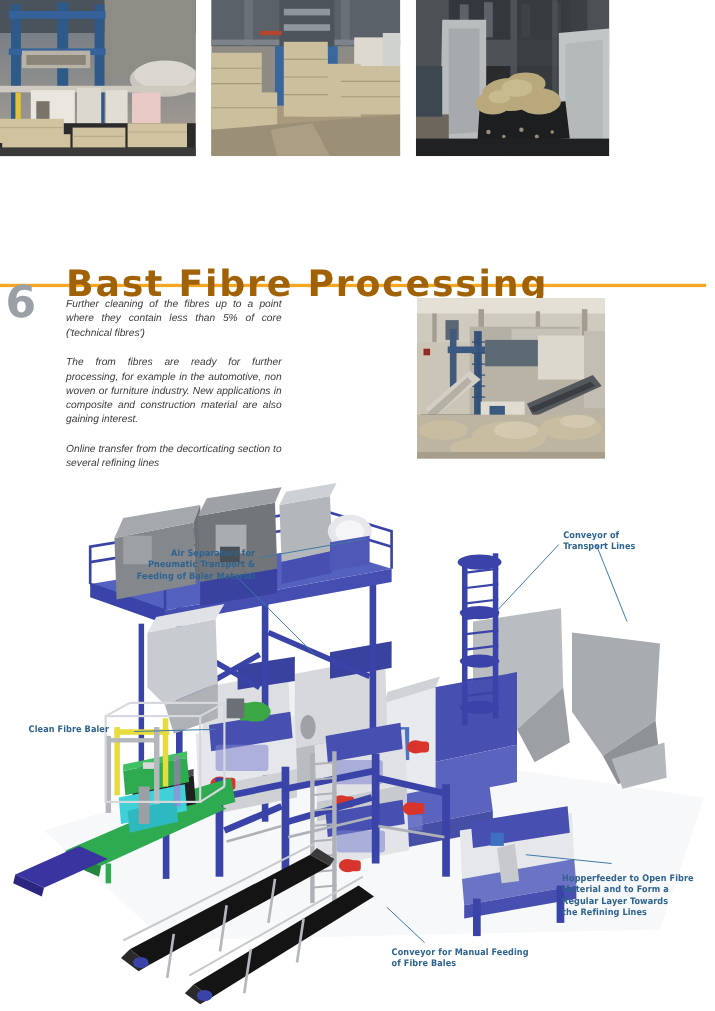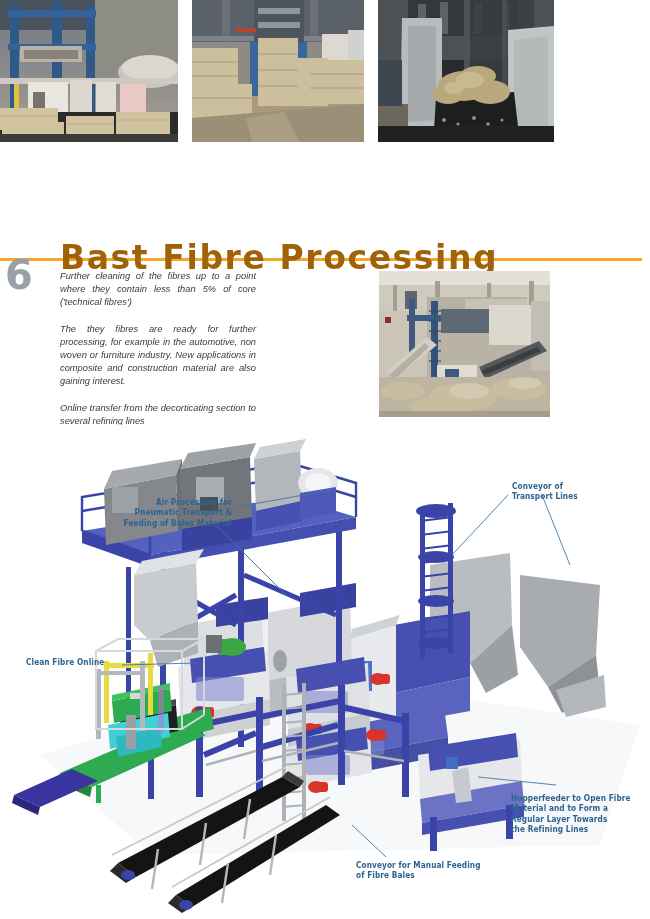--- a/index.html
+++ b/index.html
@@ -199,21 +199,21 @@
       </svg>
     </div>
   </div>
 
   <div class="rule"></div>
   <div class="title">Bast Fibre Processing</div>
   <div class="pagenum">6</div>
 
   <div class="copy">
     <p>Further cleaning of the fibres up to a point where they contain less than 5% of core ('technical fibres')</p>
-    <p>The they fibres are ready for further processing, for example in the automotive, non woven or furniture industry. New applications in composite and construction material are also gaining interest.</p>
+    <p>The from fibres are ready for further processing, for example in the automotive, non woven or furniture industry. New applications in composite and construction material are also gaining interest.</p>
     <p>Online transfer from the decorticating section to several refining lines</p>
     <p>Fibres are baled after refining</p>
   </div>
 
   <div class="inset">
     <svg width="171" height="146" viewBox="0 0 171 146">
       <rect width="171" height="146" fill="#b9b3a6"></rect>
       <rect x="0" y="0" width="171" height="46" fill="#cfcabe"></rect>
       <rect x="0" y="0" width="171" height="14" fill="#e4e0d6"></rect>
       <g fill="#a39d92">
@@ -556,27 +556,27 @@
         <line x1="542" y1="70" x2="570" y2="140"></line>
 
         <line x1="556" y1="360" x2="478" y2="352"></line>
 
         <line x1="386" y1="432" x2="352" y2="400"></line>
       </g>
     </svg>
   </div>
 
   <div class="dlabel lbl-air">
-    <div>Air Processing for</div>
+    <div>Air Separators for</div>
     <div>Pneumatic Transport &amp;</div>
-    <div>Feeding of Bales Material</div>
+    <div>Feeding of Baler Material</div>
   </div>
 
   <div class="dlabel lbl-baler">
-    <div>Clean Fibre Online</div>
+    <div>Clean Fibre Baler</div>
   </div>
 
   <div class="dlabel lbl-entrance">
     <div>Conveyor of</div>
     <div>Transport Lines</div>
   </div>
 
   <div class="dlabel lbl-hopper">
     <div>Hopperfeeder to Open Fibre</div>
     <div>Material and to Form a</div>

